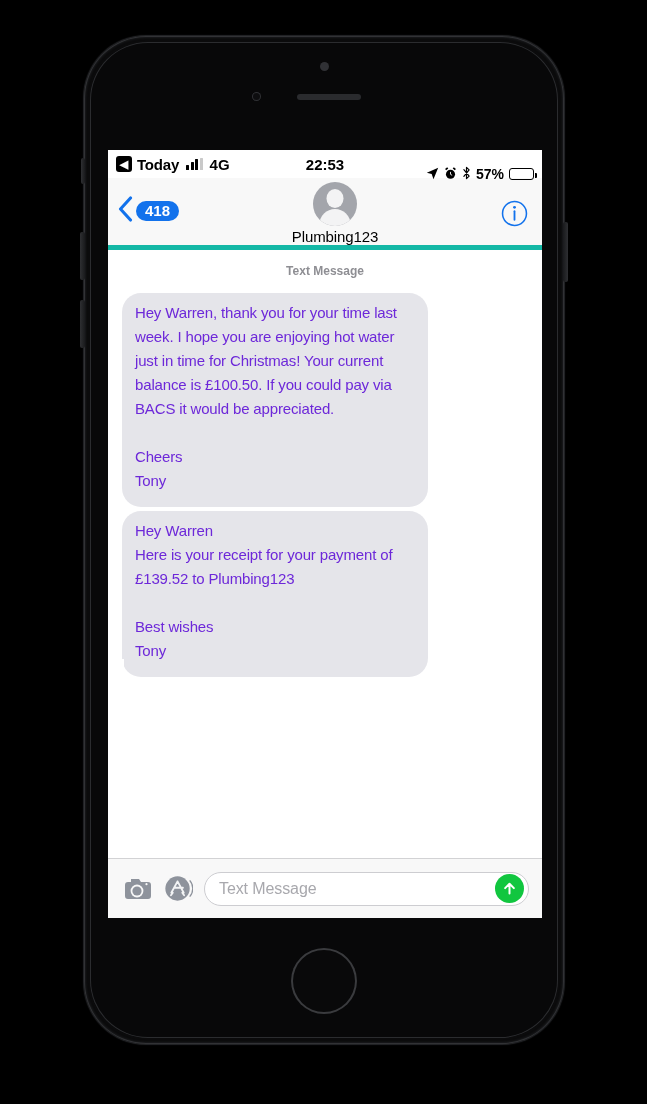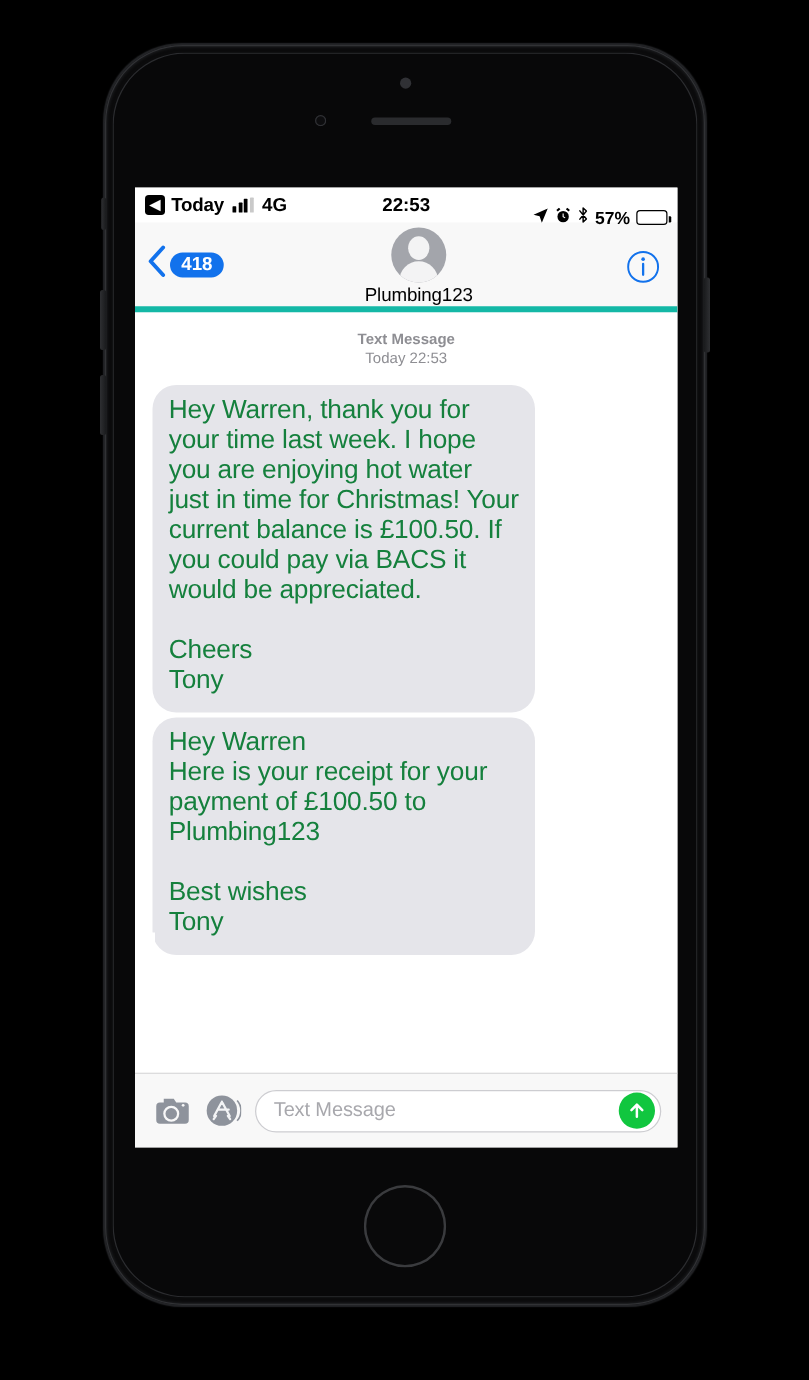--- a/index.html
+++ b/index.html
@@ -190,22 +190,22 @@
     font-size: 12px;
     line-height: 15px;
     margin-bottom: 14px;
   }
   .msg-divider .kind { font-weight: bold; display: block; }
   .msg-divider .stamp { font-weight: normal; display: block; }
 
   .bubble-row { display: flex; padding: 0 14px; margin-bottom: 4px; }
   .bubble {
     background: #e5e5ea;
-    color: #15803d;
-    font-size: 21px;
+    color: #6d28d9;
+    font-size: 15px;
     line-height: 24px;
     padding: 8px 13px 14px;
     max-width: 306px;
     white-space: pre-wrap;
     position: relative;
     letter-spacing: -0.15px;
   }
   .bubble.grouped-top {
     border-radius: 19px;
   }
@@ -344,33 +344,32 @@
         <circle cx="14" cy="14" r="12.4" stroke="#1272ec" stroke-width="1.6" fill="none"></circle>
         <circle cx="14" cy="7.6" r="1.5" fill="#1272ec"></circle>
         <path d="M14 11.6 L14 20.6" stroke="#1272ec" stroke-width="1.9" fill="none" stroke-linecap="round"></path>
       </svg>
     </div>
   </div>
 
   <div class="conversation">
     <div class="msg-divider">
       <span class="kind">Text Message</span>
-      <span class="stamp">Today 22:53</span>
     </div>
 
     <div class="bubble-row">
       <div class="bubble grouped-top" style="background: rgb(229, 229, 234);">Hey Warren, thank you for your time last week. I hope you are enjoying hot water just in time for Christmas! Your current balance is £100.50. If you could pay via BACS it would be appreciated.
 
 Cheers
 Tony</div>
     </div>
 
     <div class="bubble-row">
       <div class="bubble has-tail" style="background: rgb(229, 229, 234); --tail: #e5e5ea;">Hey Warren
-Here is your receipt for your payment of £100.50 to Plumbing123
+Here is your receipt for your payment of £139.52 to Plumbing123
 
 Best wishes
 Tony</div>
     </div>
   </div>
 
   <div class="input-bar">
     <span class="icon-btn">
       <svg width="32" height="26" viewBox="0 0 32 26">
         <path d="M10 3 h8 l2 3 h7 a3 3 0 0 1 3 3 v11 a3 3 0 0 1 -3 3 h-20

